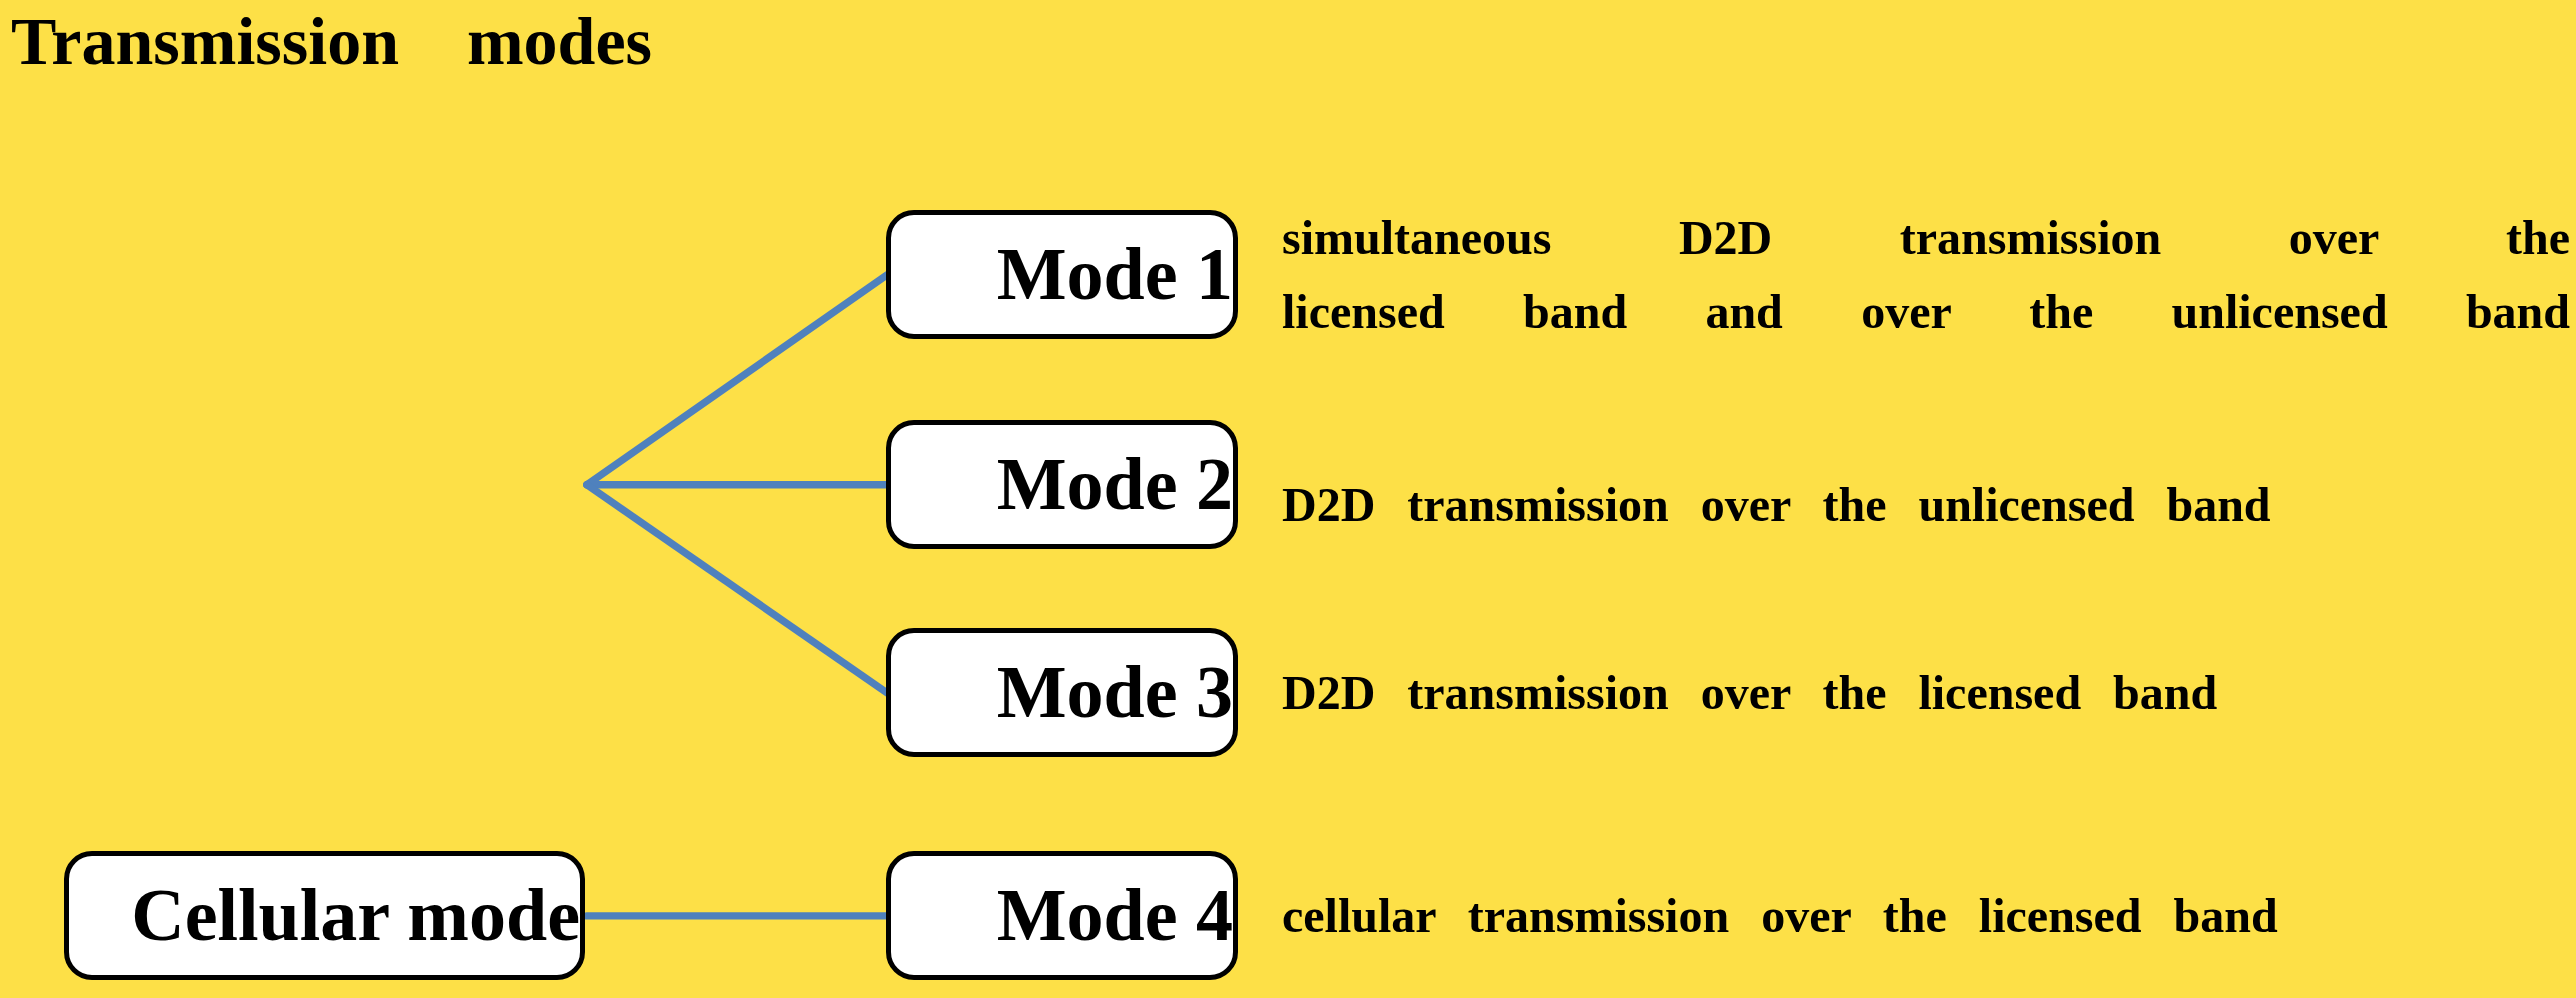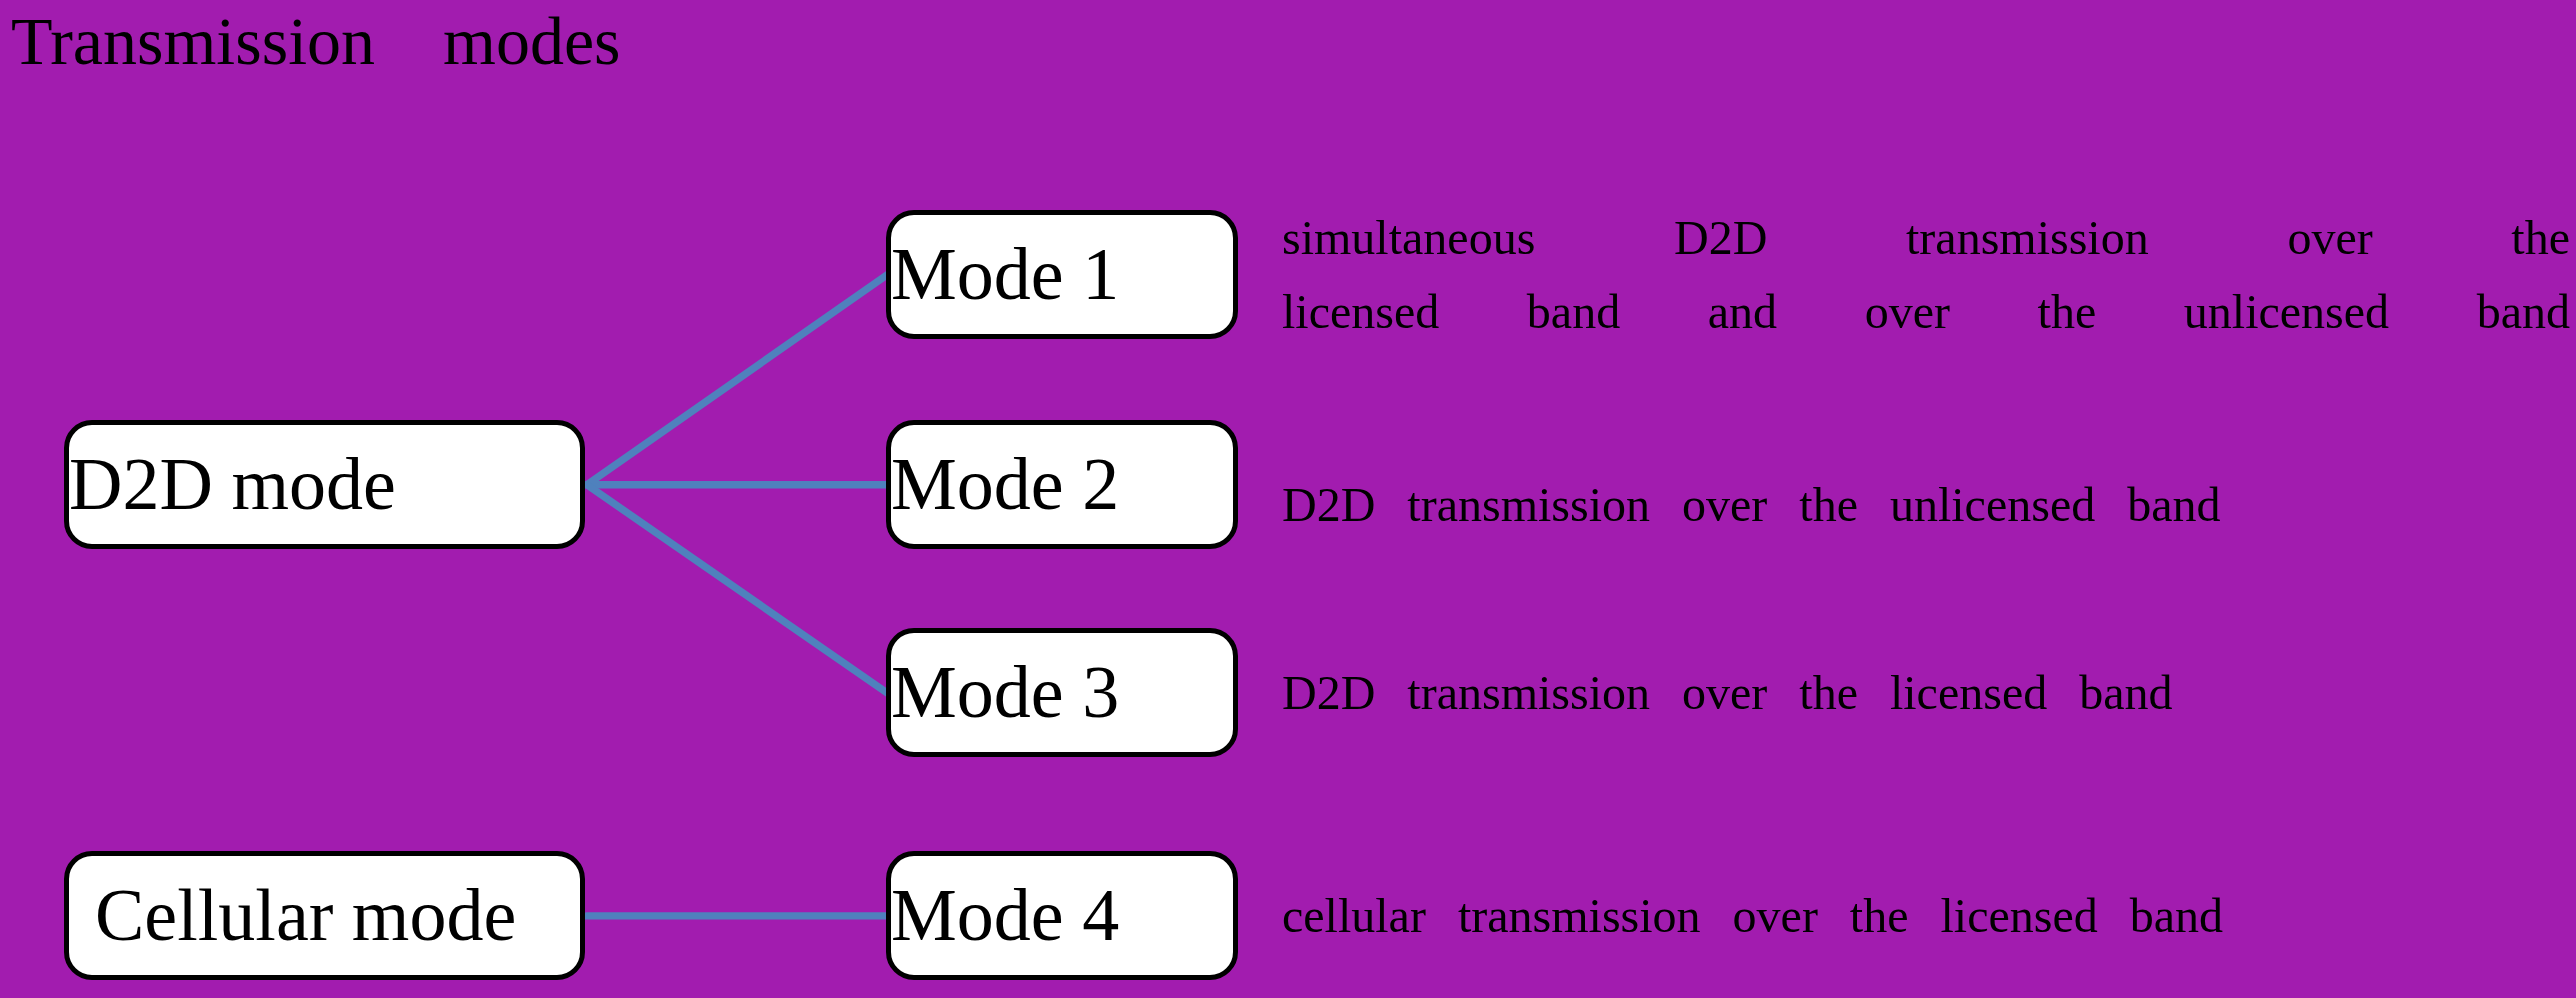--- a/index.html
+++ b/index.html
@@ -1,23 +1,24 @@
 <!DOCTYPE html>
 <html style="font-size:14.7px"><head>
 <meta charset="utf-8">
 <style>
   html, body { margin: 0; padding: 0; background: #ffffff; }
   #canvas {
     position: relative;
     width: 2576px;
     height: 999px;
-    background: #a21caf;
+    background: #fde047;
     font-family: "Liberation Serif", serif;
     color: #000000;
     overflow: hidden;
+    font-weight: bold;
   }
   #connectors {
     position: absolute;
     left: 0; top: 0;
     width: 2576px; height: 999px;
     z-index: 0;
   }
   .heading {
     position: absolute;
     top: 1.8px;
@@ -28,21 +29,21 @@
   .heading.h1 { left: 11px;  word-spacing: 51px; }
   .heading.h2 { left: 885px; word-spacing: 16.6px; }
   .node {
     position: absolute;
     box-sizing: border-box;
     border: 5.5px solid #000000;
     border-radius: 28px;
     background: #ffffff;
     display: flex;
     align-items: center;
-    justify-content: flex-start;
+    justify-content: flex-end;
     font-size: 74px;
     white-space: nowrap;
     z-index: 1;
   }
   .node.left  { left: 64px;  width: 521px; height: 129px; }
   .node.right { left: 886px; width: 352px; height: 129px; }
   #node-d2d      { top: 420px; }
   #node-cellular { top: 851px; padding-left: 26px; }
   #node-mode1 { top: 210px; }
   #node-mode2 { top: 420px; }
@@ -75,23 +76,20 @@
 
   <svg id="connectors" viewBox="0 0 2796 1084" xmlns="http://www.w3.org/2000/svg">
     <line x1="637" y1="526" x2="963" y2="298" stroke-width="8" stroke-linecap="round" stroke="#4f81bd"></line>
     <line x1="637" y1="526" x2="963" y2="526" stroke-width="8" stroke-linecap="round" stroke="#4f81bd"></line>
     <line x1="637" y1="526" x2="963" y2="752" stroke-width="8" stroke-linecap="round" stroke="#4f81bd"></line>
     <line x1="637" y1="994" x2="963" y2="994" stroke-width="8" stroke-linecap="round" stroke="#4f81bd"></line>
   </svg>
 
   <div class="heading h1">Transmission modes</div>
 
-  <div class="node left" id="node-d2d">
-    <span>D2D mode</span>
-  </div>
   <div class="node left" id="node-cellular">
     <span>Cellular mode</span>
   </div>
 
   <div class="node right" id="node-mode1">
     <span>Mode 1</span>
   </div>
   <div class="node right" id="node-mode2">
     <span>Mode 2</span>
   </div>

